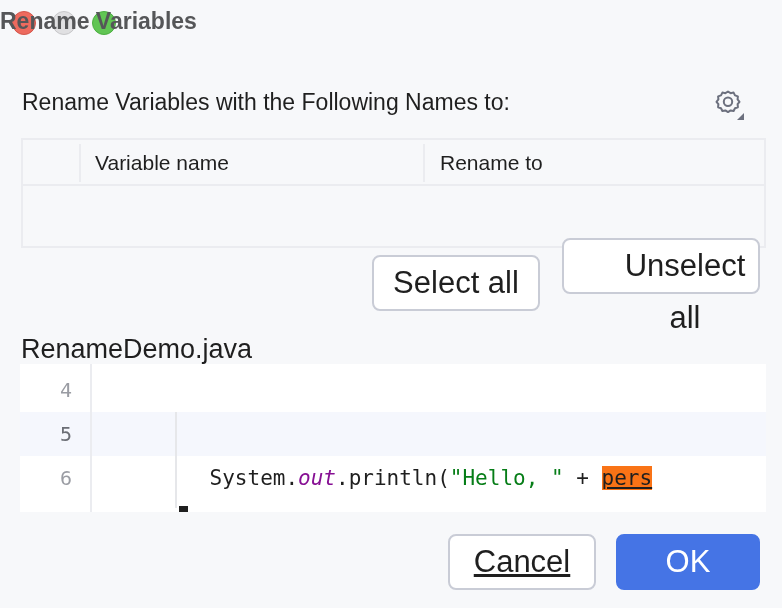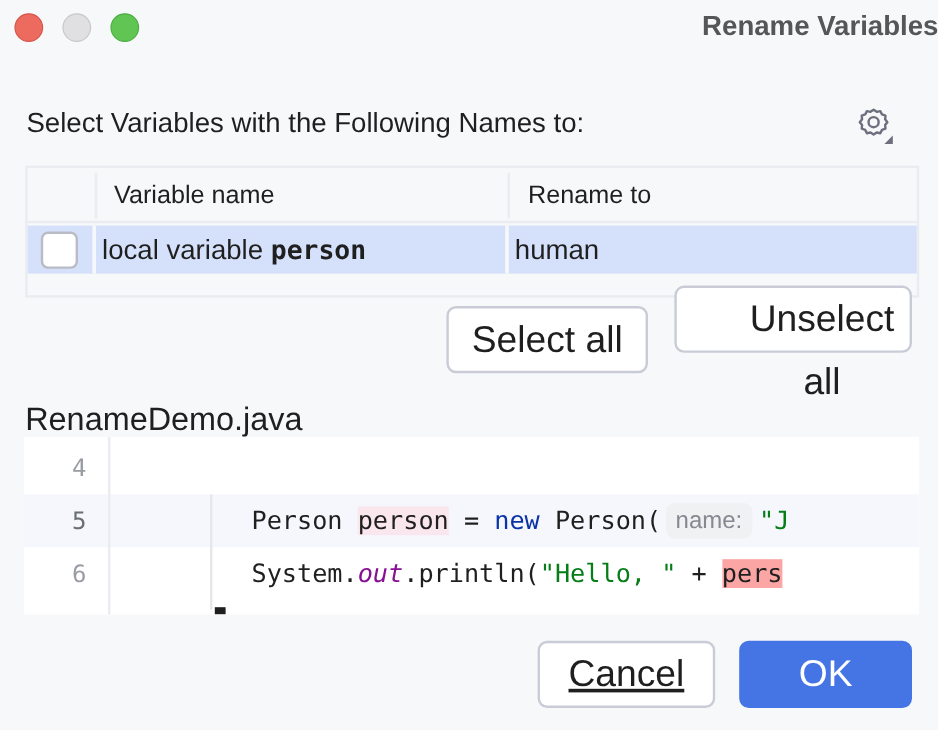--- a/index.html
+++ b/index.html
@@ -9,21 +9,21 @@
       font-family: "Liberation Sans", "DejaVu Sans", sans-serif;
       color: #1f1f1f;
       position: relative;
     }
     .titlebar { position: absolute; left: 0; top: 0; width: 782px; height: 46px; }
     .traffic { position: absolute; top: 11px; width: 24px; height: 24px; border-radius: 50%; }
     .traffic.close { left: 12px; background: #ed6a5e; border: 1px solid #d4564b; }
     .traffic.min { left: 52px; background: #e0e0e2; border: 1px solid #c8c8ca; }
     .traffic.max { left: 92px; background: #61c554; border: 1px solid #4caf41; }
     .title {
-      position: absolute; left: 0; right: 0; top: 8px; text-align: right;
+      position: absolute; left: 0; right: 0; top: 8px; text-align: left;
       font-size: 23px; font-weight: bold; color: #555658;
     }
     .section-label {
       position: absolute; left: 22px; top: 89px; font-size: 23px; color: #1f1f1f;
     }
     .gear {
       position: absolute; left: 710px; top: 86px; width: 36px; height: 36px;
     }
     .table {
       position: absolute; left: 21px; top: 138px; width: 745px; height: 110px;
@@ -61,80 +61,70 @@
     .ln.current { color: #6b6e75; }
     .code {
       position: absolute; left: 139px; height: 44px; line-height: 44px; white-space: pre;
       font-family: "DejaVu Sans Mono", monospace; font-size: 21px; color: #1f1f1f;
     }
     .kw { color: #0b33a8; }
     .fn { color: #1c6b7f; }
     .static-field { color: #871094; font-style: italic; text-align: right; }
     .str { color: #067d17; }
     .hl-write { background: #fae7ee; }
-    .hl-read { background: #fca5a5; }
+    .hl-read { background: #f97316; text-decoration: underline; }
     .hint {
       display: inline-block; background: #f0f1f3; color: #868991; border-radius: 8px;
       font-family: "Liberation Sans", sans-serif; font-size: 20px; line-height: 30px; padding: 0 8px;
       margin: 0 6px 0 4px; vertical-align: 1px;
     }
     .code-stub {
       position: absolute; left: 159px; top: 142px; width: 9px; height: 6px; background: #1f1f1f;
     }
   </style>
 </head>
 <body>
 
 <div class="titlebar">
   <div class="traffic close"></div>
   <div class="traffic min"></div>
   <div class="traffic max"></div>
   <div class="title">Rename Variables</div>
 </div>
 
-<div class="section-label">Select Variables with the Following Names to:</div>
+<div class="section-label">Rename Variables with the Following Names to:</div>
 
 <div class="gear">
   <svg width="36" height="36" viewBox="0 0 36 36">
     <path d="M18 5.5 L20.6 7.2 L23.6 6.6 L25 9.4 L27.9 10.4 L27.6 13.4 L29.5 15.8 L27.6 18.2 L27.9 21.2 L25 22.2 L23.6 25 L20.6 24.4 L18 26.1 L15.4 24.4 L12.4 25 L11 22.2 L8.1 21.2 L8.4 18.2 L6.5 15.8 L8.4 13.4 L8.1 10.4 L11 9.4 L12.4 6.6 L15.4 7.2 Z" fill="none" stroke="#6c707e" stroke-width="2" stroke-linejoin="round"></path>
     <circle cx="18" cy="15.8" r="4.2" fill="none" stroke="#6c707e" stroke-width="2"></circle>
     <path d="M34 27 L34 34 L27 34 Z" fill="#6c707e"></path>
   </svg>
 </div>
 
 <div class="table">
   <div class="thead">
     <div class="col-sep" style="left:56px;"></div>
     <div class="th" style="left:72px;">Variable name</div>
     <div class="col-sep" style="left:400px;"></div>
     <div class="th" style="left:417px;">Rename to</div>
   </div>
-  <div class="trow">
-    <div class="checkbox"></div>
-    <div class="cell-sep" style="left:54px;"></div>
-    <div class="td" style="left:62px;">
-      <span>local variable </span><b>person</b>
-    </div>
-    <div class="cell-sep" style="left:398px;"></div>
-    <div class="td" style="left:406px;">human</div>
-  </div>
 </div>
 
 <div class="btn" style="left:372px; top:255px; width:168px; height:56px; line-height:52px;">Select all</div>
 <div class="btn" style="left:562px; top:238px; width:198px; height:56px; line-height:52px;padding-left:48px;">Unselect all</div>
 
 <div class="file-label">RenameDemo.java</div>
 
 <div class="editor">
   <div class="code-line" style="top:4px;">
     <div class="ln">4</div>
   </div>
   <div class="code-line current" style="top:48px;">
     <div class="ln current">5</div>
-    <div class="code">    Person <span class="hl-write">person</span> = <span class="kw">new</span> Person(<span class="hint">name:</span><span class="str">"J</span></div>
   </div>
   <div class="code-line" style="top:92px;">
     <div class="ln">6</div>
     <div class="code">    System.<span class="static-field">out</span>.println(<span class="str">"Hello, "</span> + <span class="hl-read">pers</span></div>
   </div>
   <div class="gutter-line"></div>
   <div class="indent-guide"></div>
   <div class="code-stub"></div>
 </div>
 

